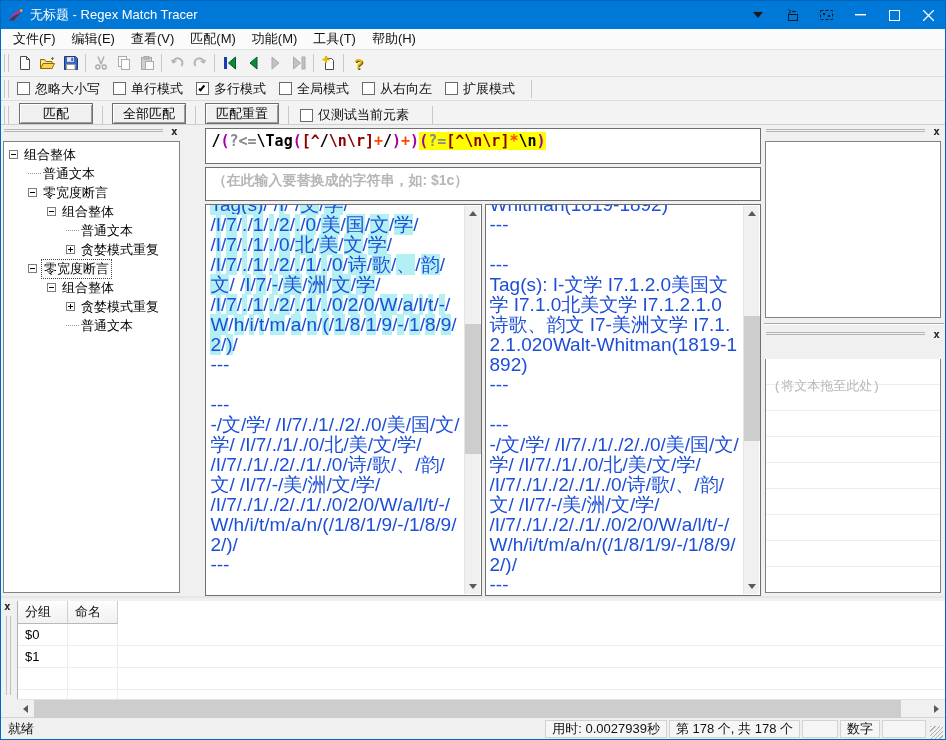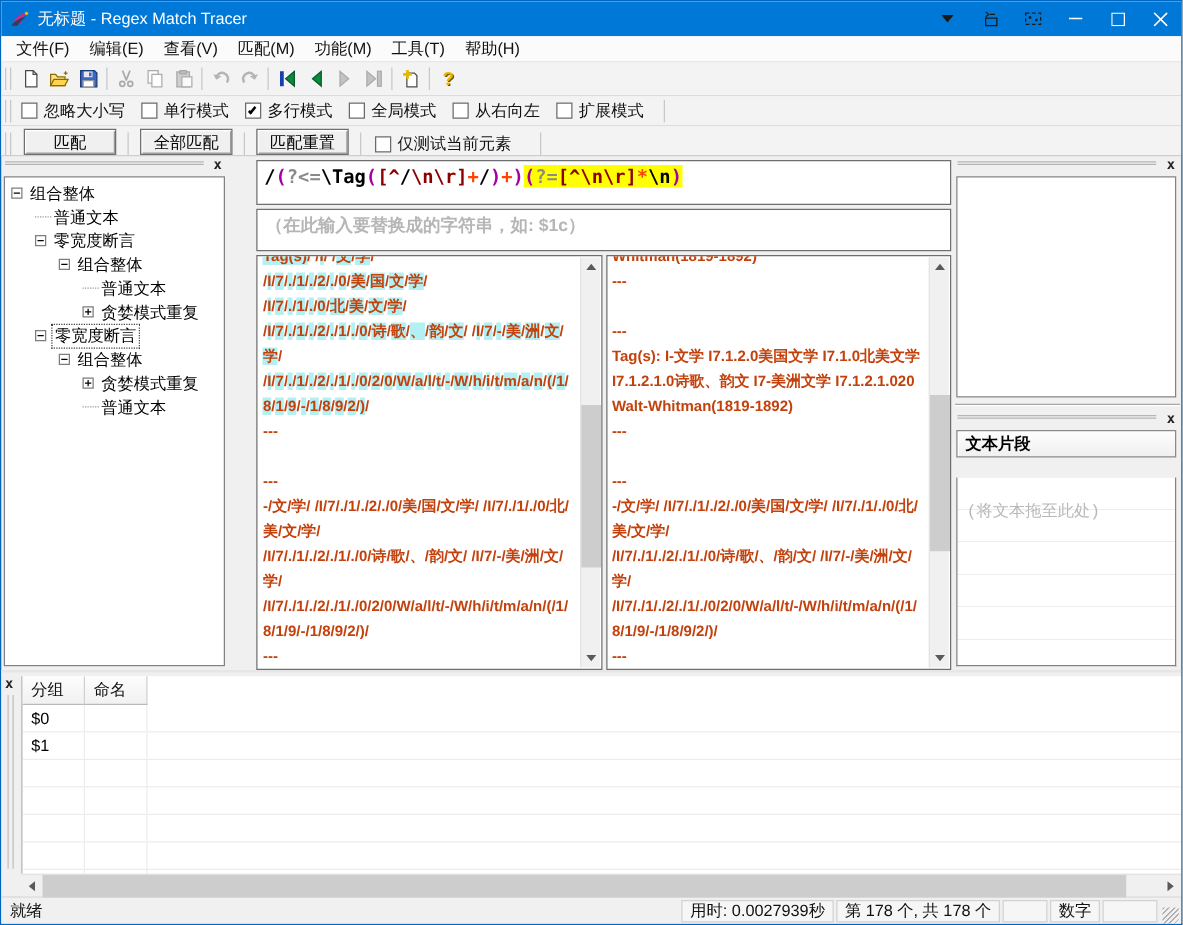--- a/index.html
+++ b/index.html
@@ -54,21 +54,21 @@
   .tree-label { padding:0 2px; }
   .tree-label.sel { border:1px dotted #444; }
 
   .mid-col { width:592px; display:flex; flex-direction:column; padding-top:3px;padding-left:20px; }
   .regex-box { height:36px; background:#fff; border:1px solid #6f6f6f; padding:2px 5px; overflow:hidden;
                font-family:"DejaVu Sans Mono", monospace; font-weight:bold; font-size:15px; line-height:21px; white-space:nowrap; }
   .replace-box { height:34px; background:#fff; border:1px solid #6f6f6f; margin-top:3px; padding:4px 6px;
                  font-size:14px; font-weight:bold; color:#b6b6b6; overflow:hidden; }
   .panes { flex:1; display:flex; margin-top:3px; }
   .pane { flex:1; position:relative; background:#fff; border:1px solid #6f6f6f; overflow:hidden; padding:0 19px 0 4px; }
-  .pane-content { margin-top:-10px; font-size:12px; font-weight:bold; line-height:20px; color:#c2410c; word-break:break-all; }
+  .pane-content { margin-top:-10px; font-size:19px; font-weight:normal; line-height:20px; color:#1d4ed8; word-break:break-all; }
   .match-hl { background:#b2f0f4; }
 
   .vscroll { position:absolute; top:1px; right:1px; bottom:1px; width:16px; background:#f0f0f0; border-left:1px solid #e4e4e4; }
   .vs-arrow { position:absolute; left:0; width:16px; height:15px; display:flex; align-items:center; justify-content:center; }
   .vs-up { top:0; } .vs-down { bottom:0; }
   .tri-up { width:0; height:0; border-left:4px solid transparent; border-right:4px solid transparent; border-bottom:5px solid #5a5a5a; }
   .tri-down { width:0; height:0; border-left:4px solid transparent; border-right:4px solid transparent; border-top:5px solid #5a5a5a; }
   .vs-thumb { position:absolute; left:0; width:16px; background:#cdcdcd; }
 
   .right-dock { width:187px; display:flex; flex-direction:column; }
@@ -432,21 +432,20 @@
       <div class="dock-header">
         <div class="glines"></div>
           <span class="dock-x">x</span>
       </div>
       <div class="match-list-box"></div>
       <div class="hsplit-line"></div>
       <div class="dock-header">
         <div class="glines"></div>
           <span class="dock-x">x</span>
       </div>
-      <div class="snippet-header">文本片段</div>
       <div class="snippet-list">
         <span>(将文本拖至此处)</span>
       </div>
     </div>
   </div>
 
   <div class="bottom-dock">
     <div class="bd-left">
       <span class="bd-x">x</span>
       <span class="bd-grip"></span>

